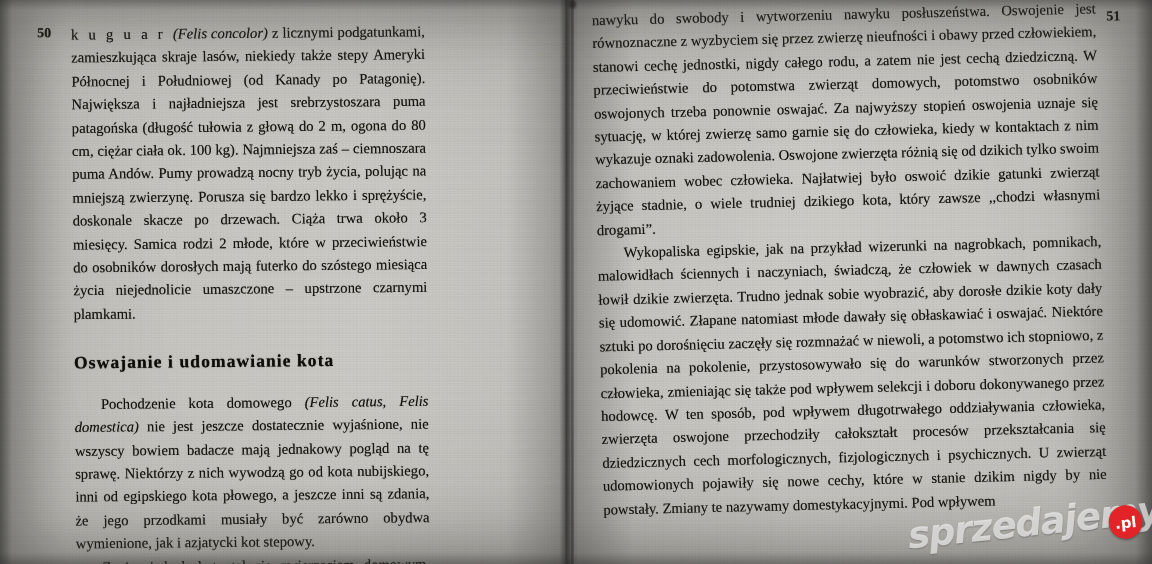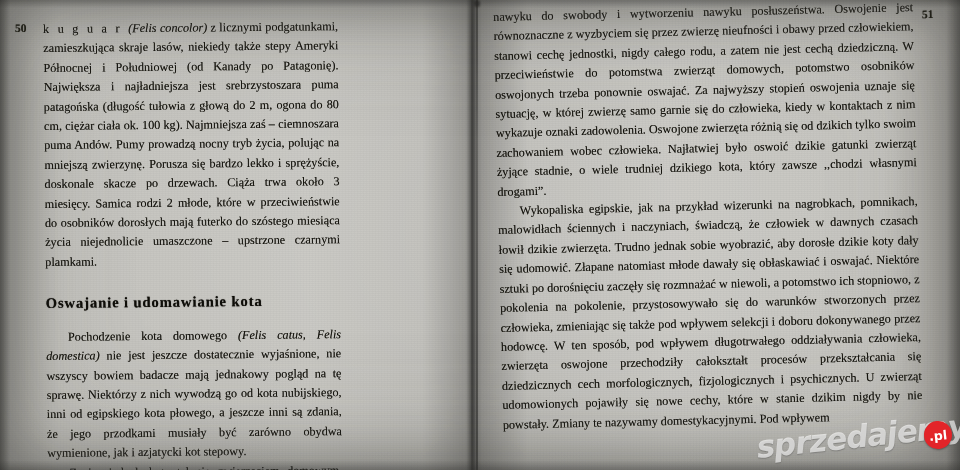--- a/index.html
+++ b/index.html
@@ -37,21 +37,21 @@
     background:rgba(35,34,32,.75);filter:blur(1px);
   }
   .spine-line{
     position:absolute;left:476px;top:0;width:2px;height:470px;
     background:linear-gradient(180deg, rgba(30,30,28,.55), rgba(40,40,38,.30) 30%, rgba(30,30,28,.55));
     filter:blur(.4px);
   }
 
   
   .page{position:absolute;top:0;}
-  .page-left{left:0;width:382px;height:470px;}
+  .page-left{left:16px;width:382px;height:470px;}
   .page-right{left:478px;width:482px;height:470px;}
 
   .col{
     position:absolute;
     color:#16150f;
     font-size:12.2px;
     line-height:19.4px;
     text-align:justify;
     text-justify:inter-word;
     -webkit-font-smoothing:none;

